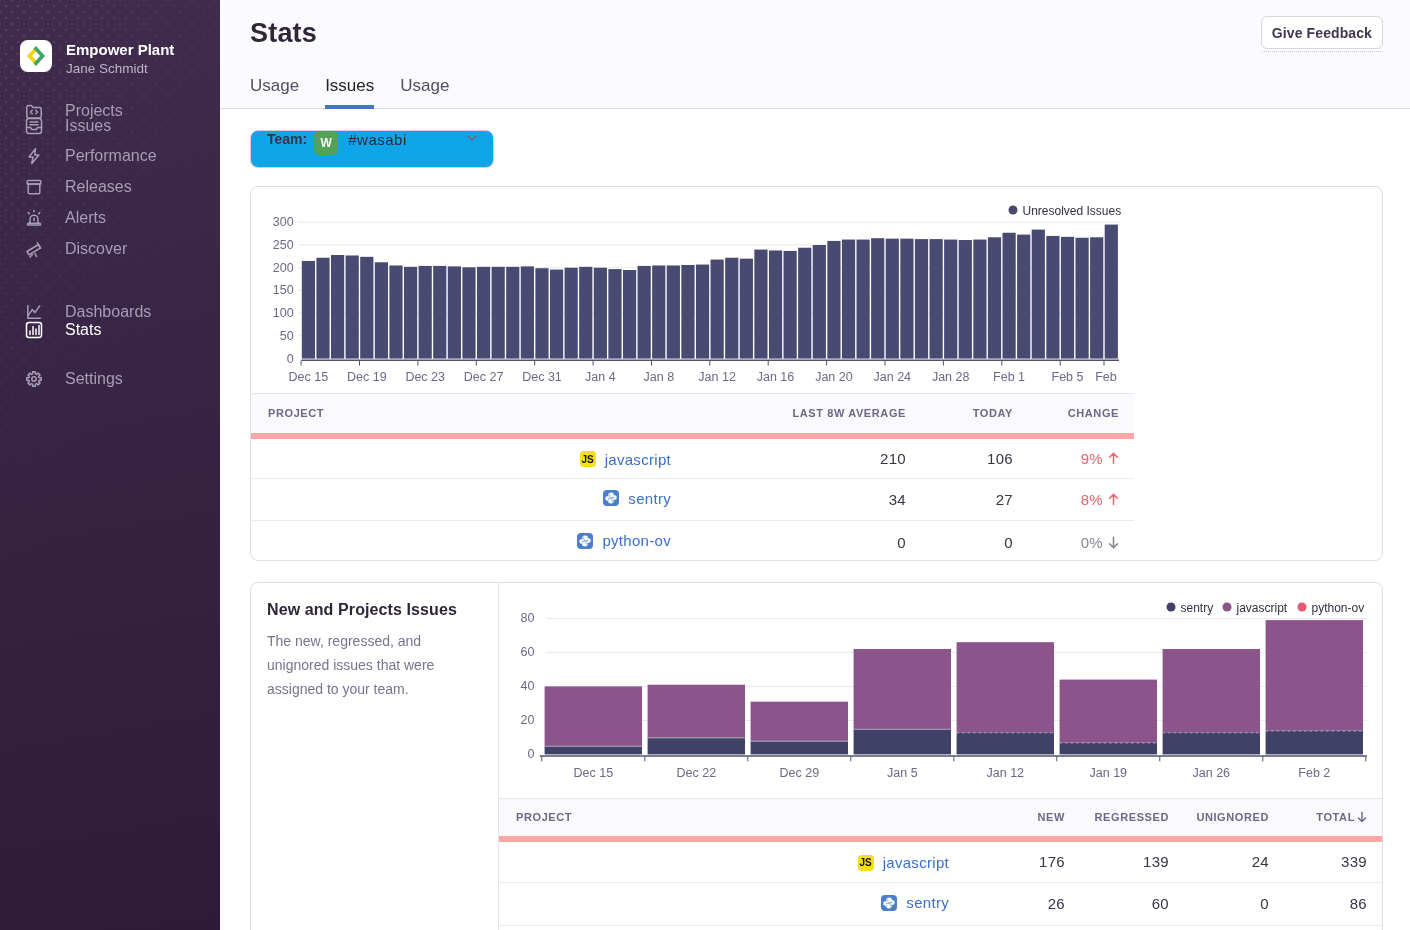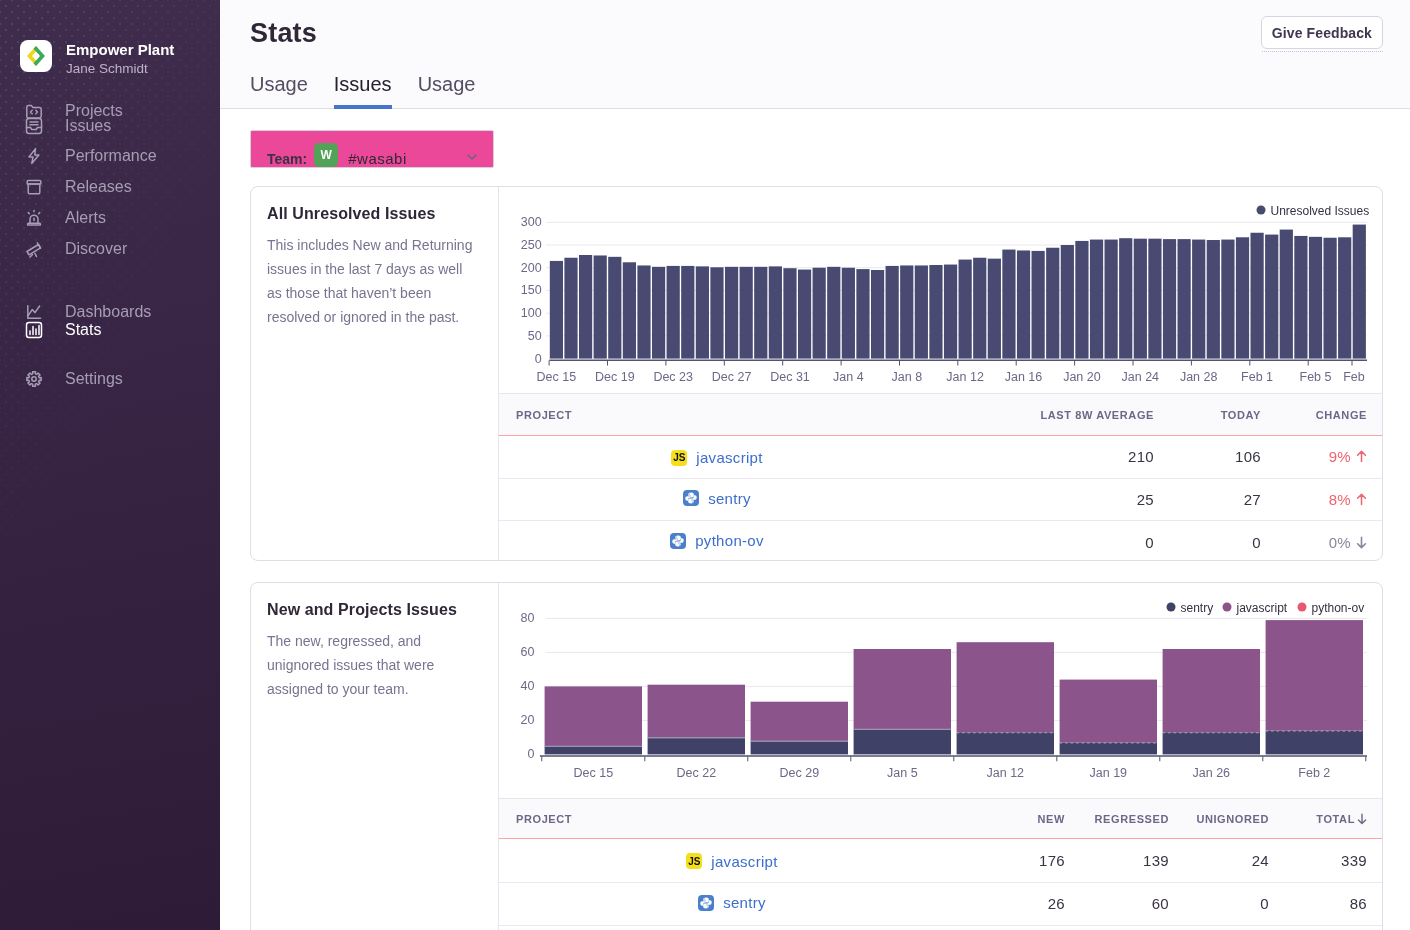--- a/index.html
+++ b/index.html
@@ -21,52 +21,52 @@
 .nico { flex:0 0 18px; }
 .main { position:absolute; left:220px; top:0; width:1190px; height:930px; }
 .hdr { position:absolute; left:0; top:0; width:1190px; height:109px; background:#fbfafc;
   border-bottom:1px solid #e0dce6; }
 h1 { position:absolute; left:30px; top:18px; font-size:27px; color:#2f2738; letter-spacing:.2px;}
 .gf { position:absolute; right:27px; top:16px; height:33px; padding:0 10px; background:#fff;
   border:1px solid #d9d4e0; border-radius:6px; font-family:"Liberation Sans",sans-serif;
   font-size:14px; font-weight:bold; color:#40364d; letter-spacing:.1px;}
 .gfline { position:absolute; right:27px; top:51px; width:121px; border-bottom:1px dotted #c9c3d2; }
 .tabs { position:absolute; left:30px; bottom:-1px; display:flex; gap:26px; }
-.tabs span { display:inline-block; padding-bottom:13px; font-size:20px; color:#554d63; }
+.tabs span { display:inline-block; padding-bottom:13px; font-size:17px; color:#554d63; }
 .tabs span.act { color:#27202f; border-bottom:4px solid #4674ca; padding-bottom:9px; }
 .content { position:absolute; left:0; top:109px; width:1190px; }
 .filters { position:absolute; left:30px; top:21px; display:flex; gap:18px; width:1133px; }
-.fbox { height:38px; border:1px solid #d6d0dd; border-radius:2px; background:#ec4899;
-  display:flex; align-items:flex-end; font-size:15px; color:#2f2936; }
+.fbox { height:38px; border:1px solid #d6d0dd; border-radius:8px; background:#0ea5e9;
+  display:flex; align-items:flex-start; font-size:15px; color:#2f2936; }
 .fteam { width:244px; padding:0 14px 0 16px; }
 .frange { flex:1; padding:0 14px 0 16px; }
 .flab { font-weight:bold; color:#3a3246; white-space:pre; font-size:14px; }
 .wbadge { width:24px; height:24px; border-radius:5px; background:#52a258; color:#fff;
   font-size:12px; font-weight:bold; display:flex; align-items:center; justify-content:center;
   margin:0 10px 0 7px; }
 .chev { margin-left:auto; }
 .panel { position:absolute; left:30px; width:1133px; background:#fff;
   border:1px solid #e0dce8; border-radius:8px; }
 .p1 { top:77px; height:375px; }
 .p2 { top:473px; height:470px; }
 .prow { display:flex; height:100%; }
 .meta { width:249px; border-right:1px solid #e8e4ee; padding:17px 8px 0 16px; }
 .meta h2 { font-size:16px; font-weight:bold; color:#2f2738; margin-bottom:9px; letter-spacing:.1px; line-height:20px;}
 .meta p { font-size:14px; color:#7b7290; line-height:24px; }
 .pright { flex:1; width:883px; }
 table.pt { width:883px; border-collapse:collapse; table-layout:fixed; }
-table.pt th { height:42px; background:#faf9fb; border-top:1px solid #e8e4ee; border-bottom:1px solid #fca5a5;
+table.pt th { height:42px; background:#faf9fb; border-top:1px solid #e8e4ee; border-bottom:6px solid #fca5a5;
   font-size:11px; color:#6f6688; letter-spacing:.6px; text-align:right; font-weight:bold; padding:0;}
 table.pt th.l { text-align:left; padding-left:17px; }
 table.pt td { height:42.5px; border-bottom:1px solid #ece8f1; font-size:15px; color:#3a3345;
   text-align:right; font-weight:normal; padding:0; letter-spacing:.3px;}
 table.t2 th { height:40px; }
 table.t2 td { height:43.5px; }
 table.pt tr:last-child td { border-bottom:none; }
-table.pt td.l { text-align:center; padding-left:16px; font-weight:normal; }
+table.pt td.l { text-align:right; padding-left:16px; font-weight:normal; }
 table.pt td.pr, table.pt th.pr { padding-right:15px; }
 .plink { color:#3b6ecc; display:inline-flex; align-items:center; gap:9px; text-decoration:none; }
 .jsbadge { width:16px; height:16px; border-radius:4px; background:#f5df1d; color:#111;
   font-size:10px; font-weight:bold; display:inline-flex; align-items:flex-end; justify-content:center;
   letter-spacing:0; line-height:14.5px;}
 .plink svg, .jsbadge { flex:0 0 16px; }
 table.pt td.red { color:#ee6470; }
 table.pt td.gry { color:#8d8499; }
 .arr { display:inline-block; vertical-align:-1px; margin-left:5px;}
 </style></head><body>
@@ -172,24 +172,20 @@
           <span class="flab">Team:</span>
           <span class="wbadge">W</span>
           <span style="letter-spacing:.5px">#wasabi</span>
           <span class="chev"><svg width="14" height="14" viewBox="0 0 14 14">
               <path d="M3 5l4 4 4-4" fill="none" stroke="#6f6480" stroke-width="1.6" stroke-linecap="round" stroke-linejoin="round"></path>
             </svg></span>
         </div>
       </div>
       <div class="panel p1">
         <div class="prow">
-          <div class="meta">
-            <h2>All Unresolved Issues</h2>
-            <p>This includes New and Returning<br>issues in the last 7 days as well<br>as those that haven’t been<br>resolved or ignored in the past.</p>
-          </div>
           <div class="pright">
             <svg width="883" height="206" viewBox="0 0 883 206" style="display:block">
               <line x1="47" y1="148.9" x2="868" y2="148.9" stroke="#eae7f0" stroke-width="1"></line>
               <line x1="47" y1="126.2" x2="868" y2="126.2" stroke="#eae7f0" stroke-width="1"></line>
               <line x1="47" y1="103.4" x2="868" y2="103.4" stroke="#eae7f0" stroke-width="1"></line>
               <line x1="47" y1="80.7" x2="868" y2="80.7" stroke="#eae7f0" stroke-width="1"></line>
               <line x1="47" y1="58.0" x2="868" y2="58.0" stroke="#eae7f0" stroke-width="1"></line>
               <line x1="47" y1="35.3" x2="868" y2="35.3" stroke="#eae7f0" stroke-width="1"></line>
               <text x="42.6" y="171.6" text-anchor="end" dominant-baseline="central" font-size="12.5" fill="#6f6787">0</text>
               <text x="42.6" y="148.9" text-anchor="end" dominant-baseline="central" font-size="12.5" fill="#6f6787">50</text>
@@ -311,21 +307,21 @@
                     </svg></td>
                 </tr>
                 <tr>
                   <td class="l"><span class="plink"><svg width="16" height="16" viewBox="0 0 16 16">
                         <rect width="16" height="16" rx="4" fill="#4a7fc9"></rect>
                         <path d="M7.9 2.6c-1.6 0-2.6.7-2.6 1.9v1.2h2.8v.5H4.3c-1.2 0-2 .9-2 2.3 0 1.3.7 2.2 1.9 2.2h1V9.3c0-1 .9-1.8 1.9-1.8h2.1c.9 0 1.6-.7 1.6-1.7V4.5c0-1.2-1-1.9-2.3-1.9z" fill="#fff"></path>
                         <path d="M8.1 13.4c1.6 0 2.6-.7 2.6-1.9v-1.2H7.9v-.5h3.8c1.2 0 2-.9 2-2.3 0-1.3-.7-2.2-1.9-2.2h-1v1.4c0 1-.9 1.8-1.9 1.8H6.8c-.9 0-1.6.7-1.6 1.7v1.3c0 1.2 1 1.9 2.9 1.9z" fill="#fff"></path>
                         <circle cx="6.4" cy="4" r=".5" fill="#4a7fc9"></circle>
                         <circle cx="9.6" cy="12" r=".5" fill="#4a7fc9"></circle>
                       </svg>sentry</span></td>
-                  <td>25</td>
+                  <td>34</td>
                   <td>27</td>
                   <td class="pr red">8%<svg class="arr" width="11" height="13" viewBox="0 0 11 13">
                       <path d="M5.5 11.6V1.8M1.6 5.2 5.5 1.4l3.9 3.8" fill="none" stroke="#ee6470" stroke-width="1.5" stroke-linecap="round" stroke-linejoin="round"></path>
                     </svg></td>
                 </tr>
                 <tr>
                   <td class="l"><span class="plink"><svg width="16" height="16" viewBox="0 0 16 16">
                         <rect width="16" height="16" rx="4" fill="#4a7fc9"></rect>
                         <path d="M7.9 2.6c-1.6 0-2.6.7-2.6 1.9v1.2h2.8v.5H4.3c-1.2 0-2 .9-2 2.3 0 1.3.7 2.2 1.9 2.2h1V9.3c0-1 .9-1.8 1.9-1.8h2.1c.9 0 1.6-.7 1.6-1.7V4.5c0-1.2-1-1.9-2.3-1.9z" fill="#fff"></path>
                         <path d="M8.1 13.4c1.6 0 2.6-.7 2.6-1.9v-1.2H7.9v-.5h3.8c1.2 0 2-.9 2-2.3 0-1.3-.7-2.2-1.9-2.2h-1v1.4c0 1-.9 1.8-1.9 1.8H6.8c-.9 0-1.6.7-1.6 1.7v1.3c0 1.2 1 1.9 2.9 1.9z" fill="#fff"></path>

